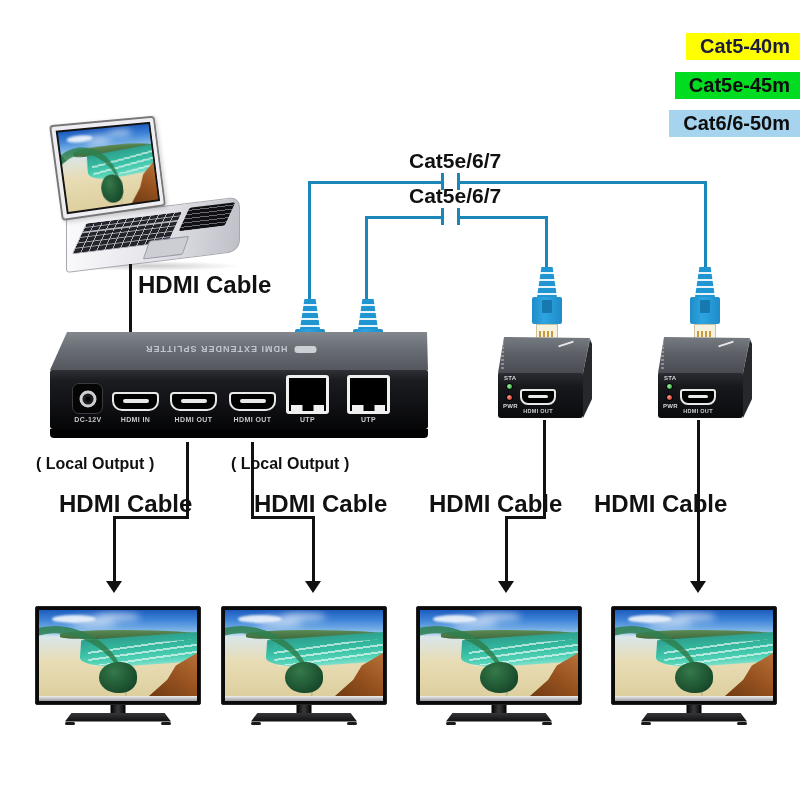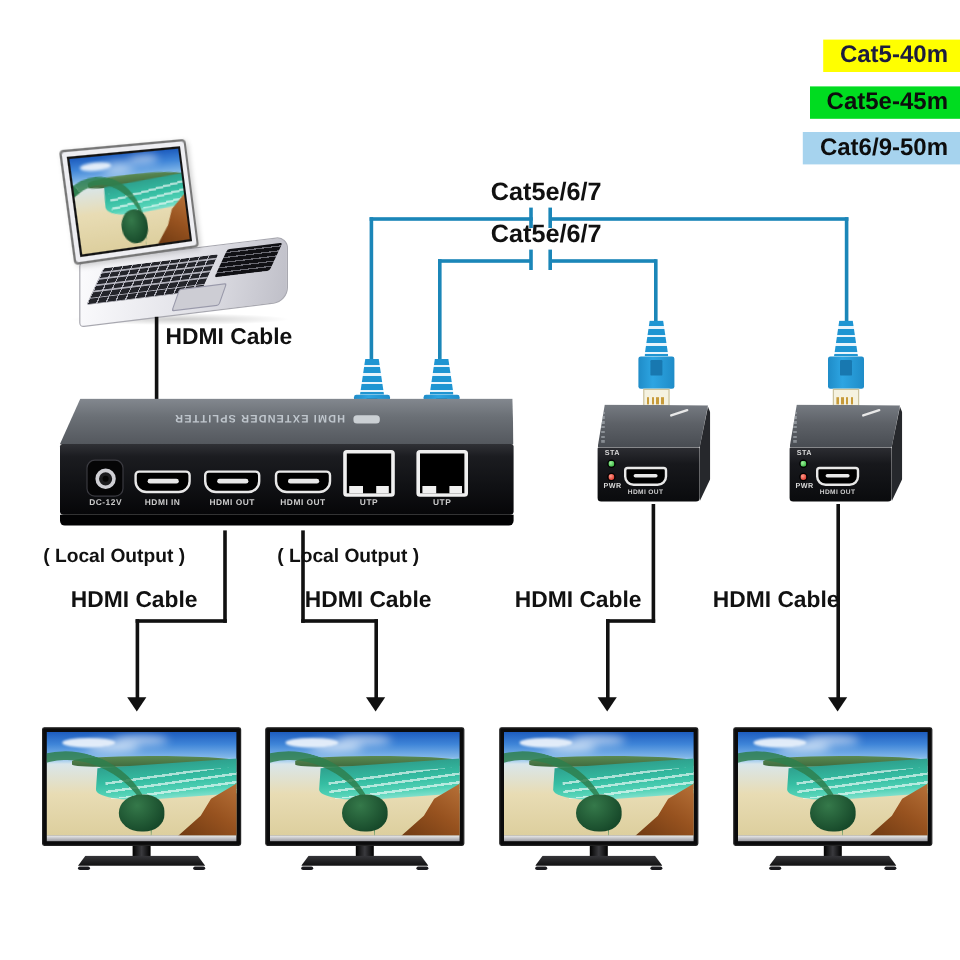--- a/index.html
+++ b/index.html
@@ -9,21 +9,21 @@
 
   
   .badge{position:absolute;right:0;font-weight:bold;font-size:20px;line-height:26px;
          padding:0 10px 1px 14px;white-space:nowrap;}
   #lg1{top:33px;background:#ffff00;color:#1c1c3e;}
   #lg2{top:72px;background:#00dc20;color:#0d0d0d;}
   #lg3{top:110px;background:#a6d3ee;color:#0d0d0d;}
 
   
   .lbl{position:absolute;font-weight:bold;color:#111;white-space:nowrap;}
-  .lbl-big{font-size:19px;}
+  .lbl-big{font-size:24px;}
   .lbl-med{font-size:16px;}
 
   
   .beach{position:relative;width:100%;height:100%;overflow:hidden;
     background:linear-gradient(180deg,#1d5cbe 0%,#3f85d8 12%,#7fb5e8 24%,#b8d7ee 29%,
                #d9e6ea 31%,#e8dcb4 60%,#ddcf9e 100%);}
   .b-cloud{position:absolute;top:6%;left:8%;width:28%;height:9%;background:rgba(255,255,255,.85);
     border-radius:50%;box-shadow:20px 3px 8px rgba(255,255,255,.8),44px -2px 7px rgba(255,255,255,.6);filter:blur(1px);}
   .b-headland{position:absolute;top:23%;left:13%;width:90%;height:11%;
     background:linear-gradient(180deg,#5b8a52,#3f6b3e);border-radius:45% 55% 20% 20%;}
@@ -150,21 +150,21 @@
     background:linear-gradient(180deg,#36363a,#0a0a0a);clip-path:polygon(6% 0,94% 0,100% 85%,0 85%);}
   .tv-foot{position:absolute;top:116px;width:10px;height:3px;background:#1a1a1e;border-radius:2px;}
 </style>
 </head>
 <body>
 
 <div id="canvas">
 
   <div class="badge" id="lg1">Cat5-40m</div>
   <div class="badge" id="lg2">Cat5e-45m</div>
-  <div class="badge" id="lg3">Cat6/9-50m</div>
+  <div class="badge" id="lg3">Cat6/6-50m</div>
 
   <div class="abs" id="laptop">
     <div class="lap-shadow"></div>
     <div class="lap-base">
       <div class="lap-kb"></div>
       <div class="lap-vents"></div>
       <div class="lap-touchpad"></div>
     </div>
     <div class="lap-screen">
       <div class="lap-bezel">

